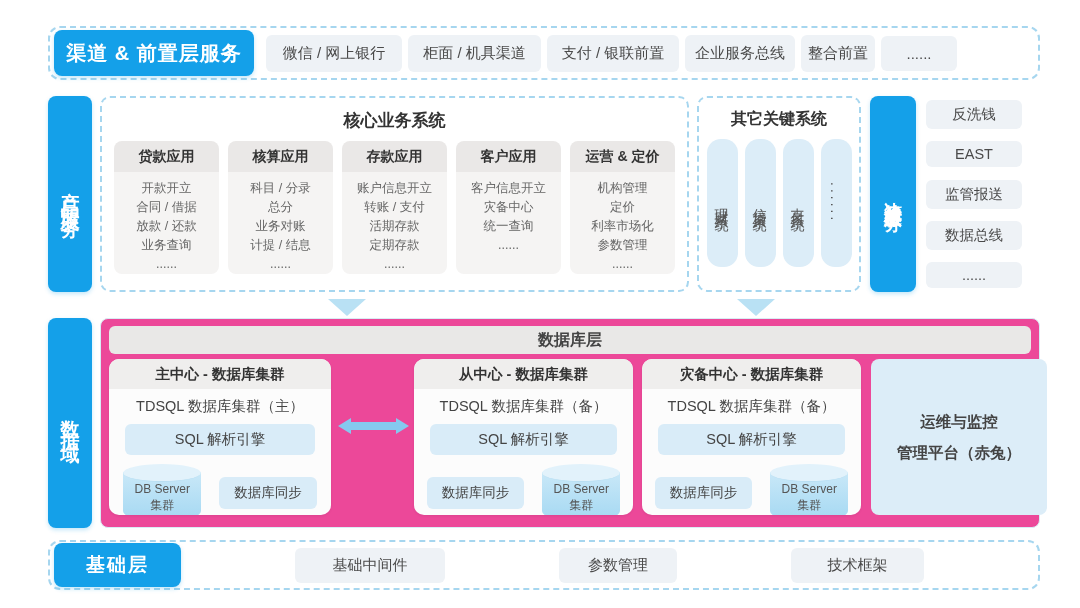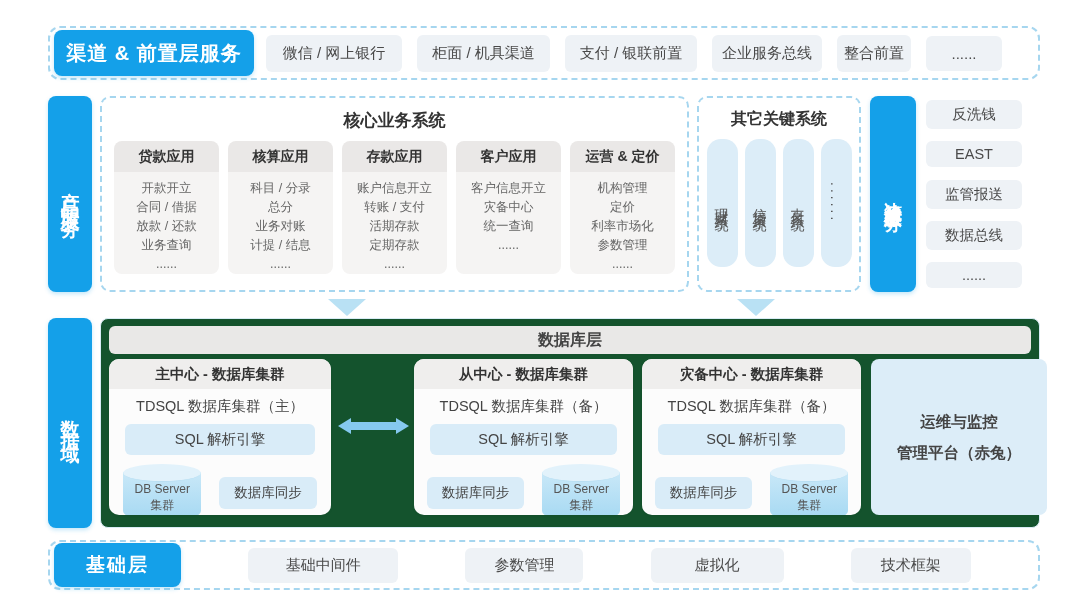--- a/index.html
+++ b/index.html
@@ -24,21 +24,21 @@
   }
   .vbar {
     position:absolute; background:#14a0e9; border-radius:8px; color:#fff;
     font-weight:bold; writing-mode:vertical-rl;
     display:flex; align-items:center; justify-content:center;
     box-shadow:0 2px 4px rgba(20,160,233,0.25);
   }
   
   .channel-row { left:48px; top:26px; width:992px; height:54px; }
   .channel-tag { width:200px; height:46px; margin-left:4px; font-size:20px; letter-spacing:1px; }
-  .channel-pills { display:flex; align-items:center; gap:15px; margin-left:12px; }
+  .channel-pills { display:flex; align-items:center; gap:6px; margin-left:12px; }
   .channel-pills .pill:nth-child(1){ width:136px; }
   .channel-pills .pill:nth-child(2){ width:133px; }
   .channel-pills .pill:nth-child(3){ width:132px; }
   .channel-pills .pill:nth-child(4){ width:110px; }
   .channel-pills .pill:nth-child(5){ width:74px; }
   .channel-pills .pill:nth-child(6){ width:76px; }
   
   .product-vbar { left:48px; top:96px; width:44px; height:196px; font-size:19px; letter-spacing:7px; }
   .core-box {
     position:absolute; left:100px; top:96px; width:589px; height:196px;
@@ -69,21 +69,21 @@
   
   .tri-down {
     position:absolute; width:0; height:0;
     border-left:19px solid transparent; border-right:19px solid transparent;
     border-top:17px solid #b9e1f4;
   }
   
   .data-vbar { left:48px; top:318px; width:44px; height:210px; font-size:19px; letter-spacing:12px; }
   .data-box {
     position:absolute; left:100px; top:318px; width:940px; height:210px;
-    box-sizing:border-box; background:#14532d; border:1px solid #d9ecf5; border-radius:8px;
+    box-sizing:border-box; background:#ec4899; border:1px solid #d9ecf5; border-radius:8px;
   }
   .db-header {
     position:absolute; left:8px; top:7px; width:922px; height:28px;
     background:#e9e8e7; border-radius:6px; display:flex; align-items:center; justify-content:center;
     font-size:16px; font-weight:bold; color:#444;
   }
   .cluster {
     position:absolute; top:40px; height:156px; background:#fcfcfc; border-radius:10px;
     overflow:hidden; box-shadow:0 1px 3px rgba(0,0,0,0.07);
   }
@@ -297,18 +297,17 @@
       <div>运维与监控</div>
       <div>管理平台（赤兔）</div>
     </div>
   </div>
 
   <div class="dashed-row base-row">
     <div class="blue-tag base-tag">基础层</div>
     <div class="base-pills">
       <div class="pill">基础中间件</div>
       <div class="pill">参数管理</div>
-      <div class="pill">虚拟化</div>
       <div class="pill">技术框架</div>
     </div>
   </div>
 
 </div>
 
 </body></html>

